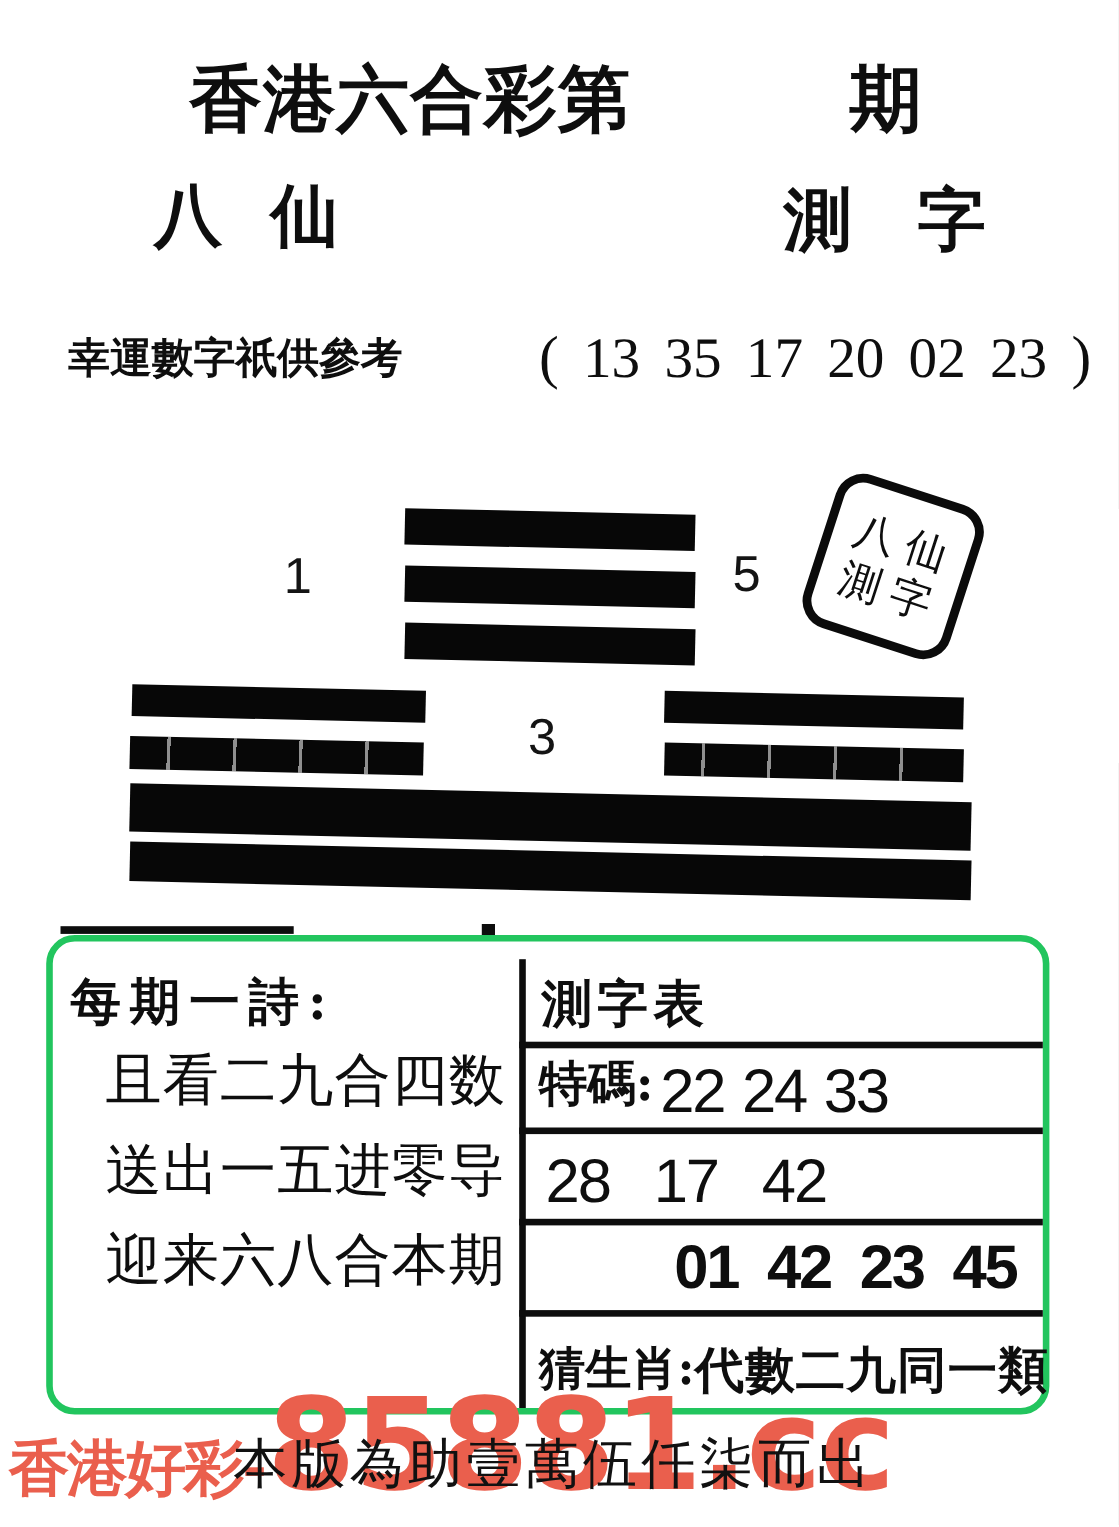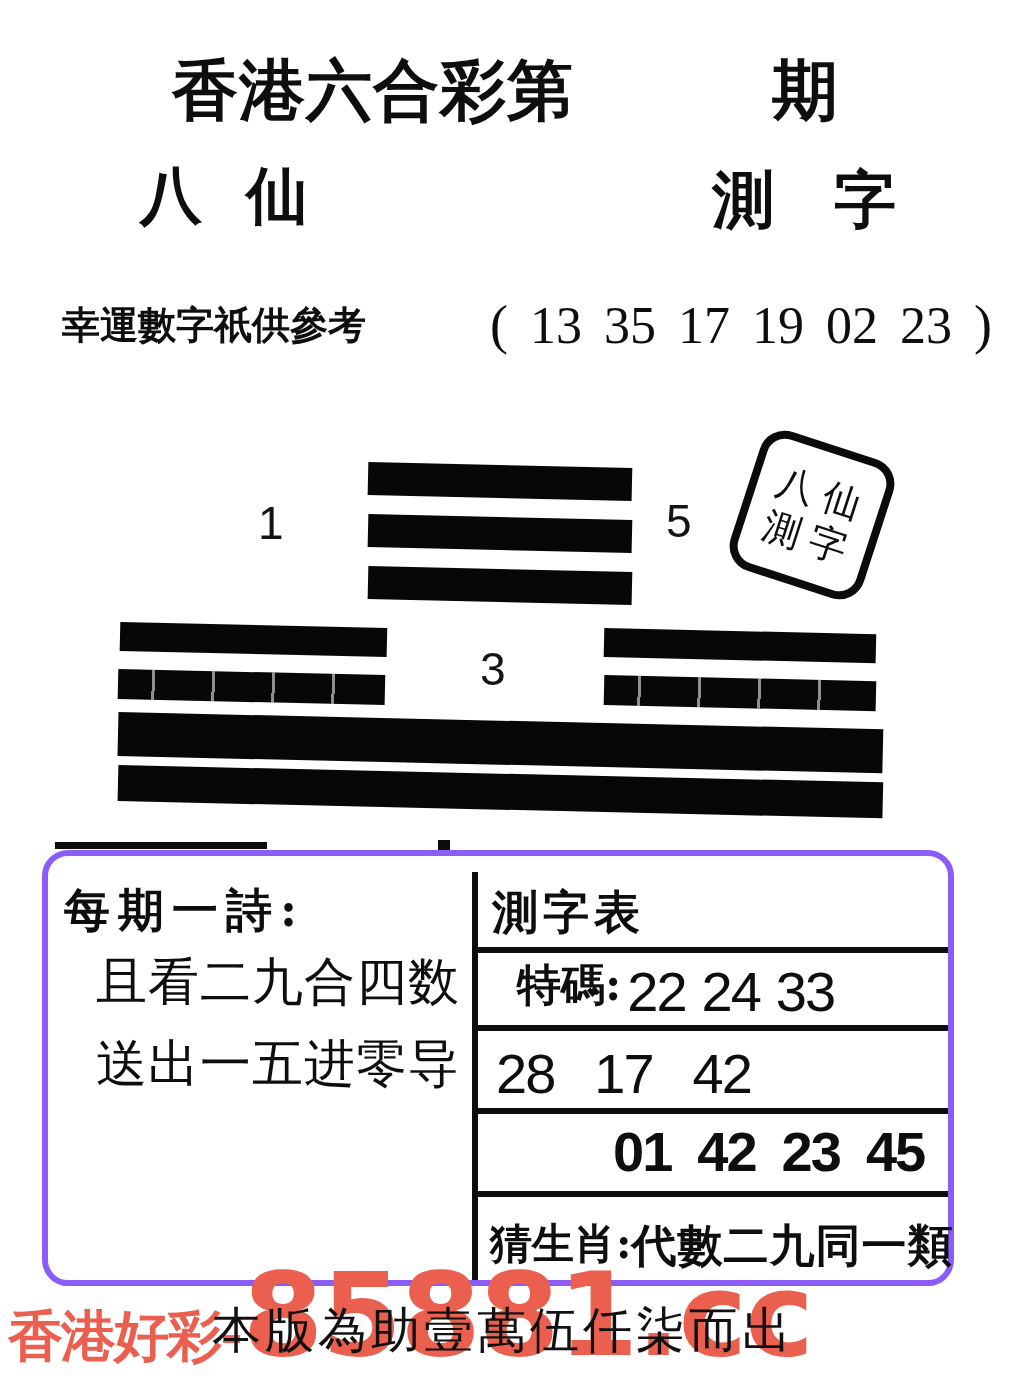--- a/index.html
+++ b/index.html
@@ -41,37 +41,37 @@
     border:8px solid #0b0b0b;border-radius:26px;
     transform:rotate(18deg);
     display:flex;flex-direction:column;align-items:center;justify-content:center;
     background:#fff;
   }
   .stamp-line{font-size:38px;line-height:1.22;letter-spacing:10px;text-indent:10px;font-weight:normal;white-space:nowrap;}
 
   
   .sheet-table{
     position:absolute;left:42px;top:850px;width:900px;height:424px;
-    border:6px solid #8b5cf6;border-radius:26px;background:#fff;
+    border:6px solid #22c55e;border-radius:26px;background:#fff;
   }
   .v-divider{position:absolute;left:424px;top:16px;bottom:0;width:6px;background:#0d0d0d;}
   .h-divider{position:absolute;left:424px;right:0;height:6px;background:#0d0d0d;}
   .hd1{top:91px;} .hd2{top:169px;} .hd3{top:252px;} .hd4{top:335px;}
 
   .poem-heading{left:16px;top:24px;font-size:46px;letter-spacing:8px;white-space:nowrap;}
   .poem-line{position:absolute;left:48px;font-size:51px;letter-spacing:1px;white-space:nowrap;
              font-family:"DejaVu Serif","Liberation Serif",serif;text-align:right;}
   .pl0{top:92px;} .pl1{top:174px;} .pl2{top:256px;} .pl3{top:336px;}
 
   .table-heading{left:444px;top:26px;font-size:46px;letter-spacing:5px;white-space:nowrap;}
   .num-row{position:absolute;display:flex;align-items:flex-start;white-space:nowrap;}
   .row-label{font-size:44px;font-weight:bold;}
   .nums{display:flex;font-family:"Liberation Sans","DejaVu Sans",sans-serif;
         font-size:56px;letter-spacing:-2px;line-height:1;margin-top:8px;}
-  .r1{left:442px;top:100px;margin-left:27px;} .r1 .nums{gap:16px;margin-left:6px;}
+  .r1{left:442px;top:100px;} .r1 .nums{gap:16px;margin-left:6px;}
   .r2{left:442px;top:182px;} .r2 .nums{gap:40px;margin-left:6px;}
   .r3{left:565px;top:268px;} .r3 .nums{gap:26px;margin-top:0;font-weight:bold;}
   .r4{left:442px;top:360px;}
   .zodiac-label{font-size:42px;font-weight:bold;}
   .zodiac-value{font-size:45px;font-weight:bold;letter-spacing:1px;}
 
   
   .artifact{position:absolute;background:#0d0d0d;}
 
   
@@ -97,21 +97,21 @@
   <div class="abs brush title-issue">期</div>
   <div class="abs brush series-left">八仙</div>
   <div class="abs brush series-right">測字</div>
 
   <div class="abs brush lucky-caption">幸運數字祇供參考</div>
   <div class="abs serifnum lucky-numbers">
     <span class="paren">(</span>
     <span>13</span>
     <span>35</span>
     <span>17</span>
-    <span>19</span>
+    <span>20</span>
     <span>02</span>
     <span>23</span>
     <span class="paren">)</span>
   </div>
 
   <div class="hex-label" style="left:258px;top:496px;">1</div>
   <div class="hex-label" style="left:666px;top:494px;">5</div>
   <div class="hex-label" style="left:480px;top:642px;">3</div>
 
   <div class="bar" style="left:368px;top:462px;width:264px;height:33px;"></div>
@@ -137,20 +137,21 @@
   <div class="sheet-table">
     <div class="v-divider"></div>
     <div class="h-divider hd1"></div>
     <div class="h-divider hd2"></div>
     <div class="h-divider hd3"></div>
     <div class="h-divider hd4"></div>
 
     <div class="abs brush poem-heading">每期一詩:</div>
     <div class="poem-line pl0">且看二九合四数</div>
     <div class="poem-line pl1">送出一五进零导</div>
+    <div class="poem-line pl2">迎来六八合本期</div>
 
     <div class="abs brush table-heading">測字表</div>
 
     <div class="num-row r1">
       <span class="row-label brush">特碼:</span>
       <span class="nums">
         <span>22</span>
         <span>24</span>
         <span>33</span>
       </span>

